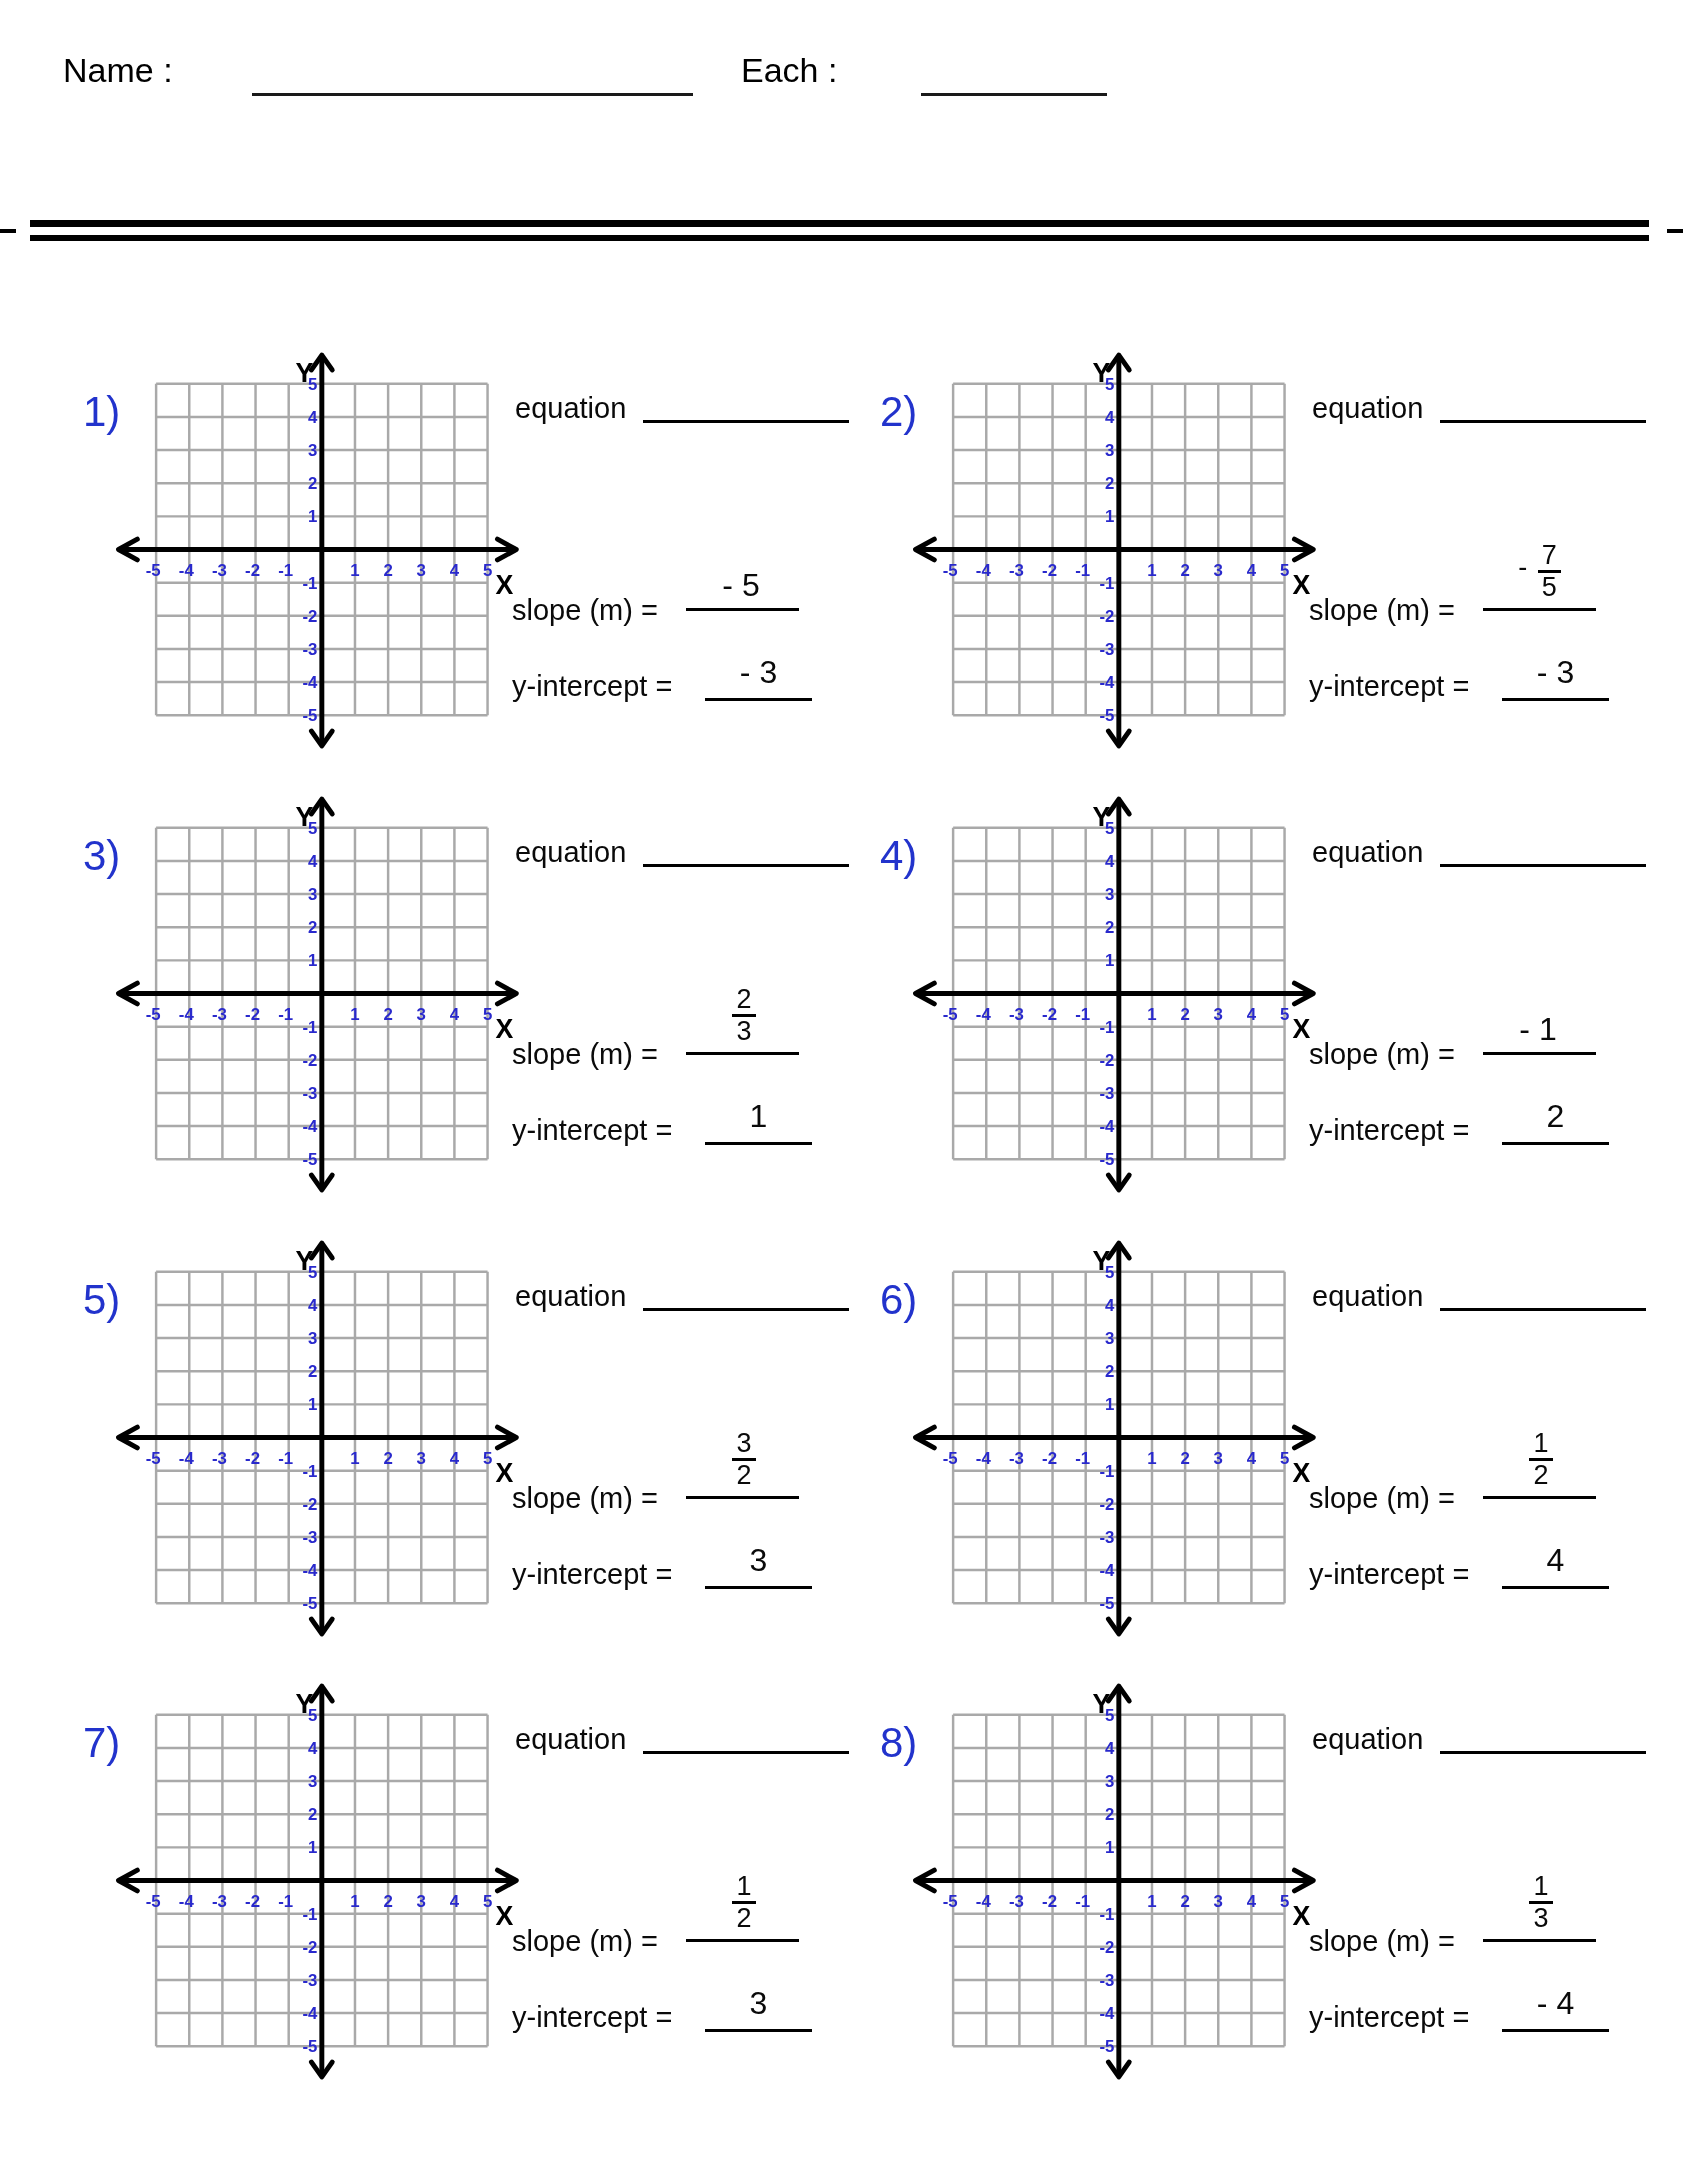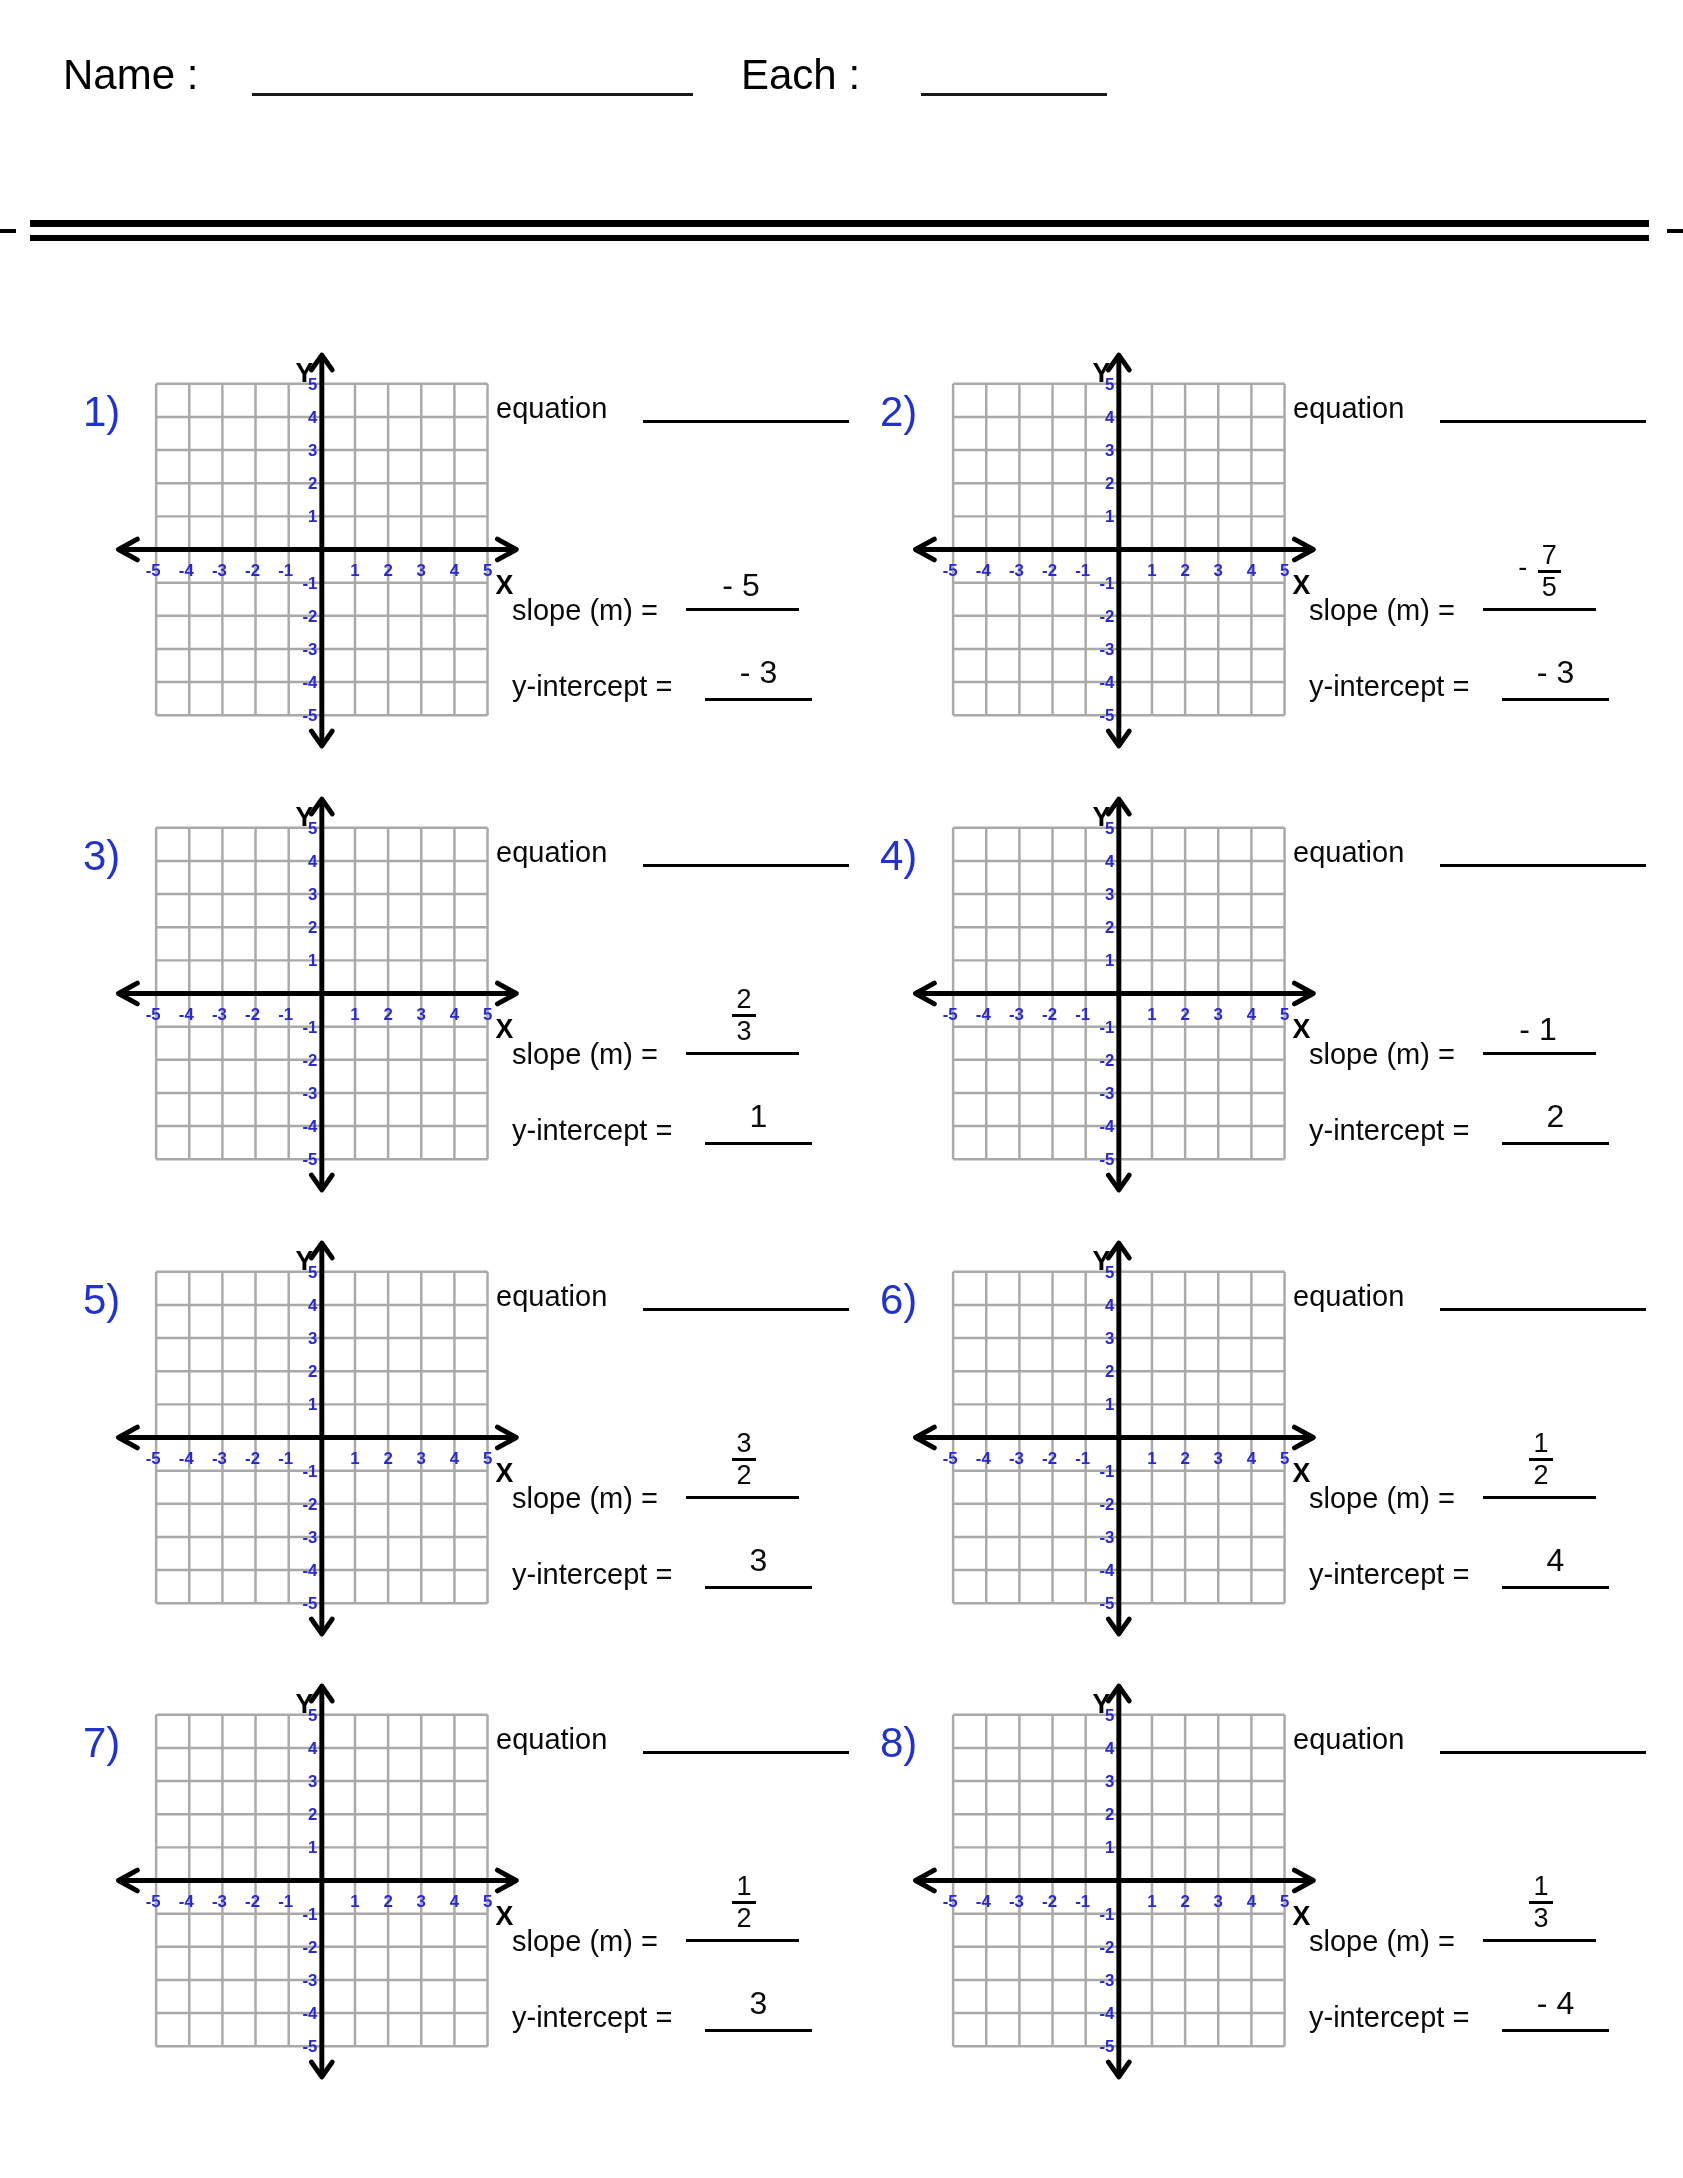--- a/index.html
+++ b/index.html
@@ -1,20 +1,20 @@
 <!DOCTYPE html>
 <html><head>
 <meta charset="utf-8">
 <style>
   html,body{margin:0;padding:0;background:#fff;}
   .page{position:relative;width:1683px;height:2178px;background:#ffffff;
         font-family:"Liberation Sans",sans-serif;color:#000;overflow:hidden;}
 
   
-  .hdr-label{position:absolute;font-size:42px;color:#000;}
+  .hdr-label{position:absolute;font-size:34px;color:#000;}
   .name-label{left:63px;top:51px;}
   .date-label{left:741px;top:51px;}
   .hline{position:absolute;height:0;border-top:3px solid #1a1a1a;}
   .name-line{left:252px;top:93px;width:441px;}
   .date-line{left:921px;top:93px;width:186px;}
 
   
   .divider{position:absolute;left:30px;top:220px;width:1619px;height:21px;
            border-top:7px solid #000;border-bottom:6px solid #000;box-sizing:border-box;}
   .dash{position:absolute;top:229px;height:4px;background:#000;}
@@ -24,21 +24,21 @@
   
   .title{position:absolute;left:332px;top:251px;font-size:35px;font-weight:bold;
          color:#1b1bd1;text-shadow:2px 2px 0 #bdbdbd;letter-spacing:0.5px;}
 
   
   .problem{position:absolute;width:792px;height:444px;}
   .pnum{position:absolute;left:24px;top:40px;font-size:42px;color:#2233cc;}
   .grid-slot{position:absolute;left:15px;top:0;width:465px;height:406px;}
 
   .t{position:absolute;font-size:29px;color:#0a0a0a;white-space:nowrap;}
-  .eq-label{left:437px;top:44px;text-align:right;}
+  .eq-label{left:456px;top:44px;text-align:right;}
   .slope-label{left:453px;top:246px;}
   .yint-label{left:453px;top:322px;}
 
   .line{position:absolute;border-top:3px solid #000;height:0;}
   .eq-line{left:584px;top:72px;width:206px;}
   .slope-line{left:627px;top:260px;width:113px;}
   .yint-line{left:646px;top:350px;width:107px;}
 
   .answer{position:absolute;display:flex;align-items:flex-end;justify-content:center;color:#0a0a0a;}
   .slope-answer{left:627px;top:149px;width:113px;height:109px;}

